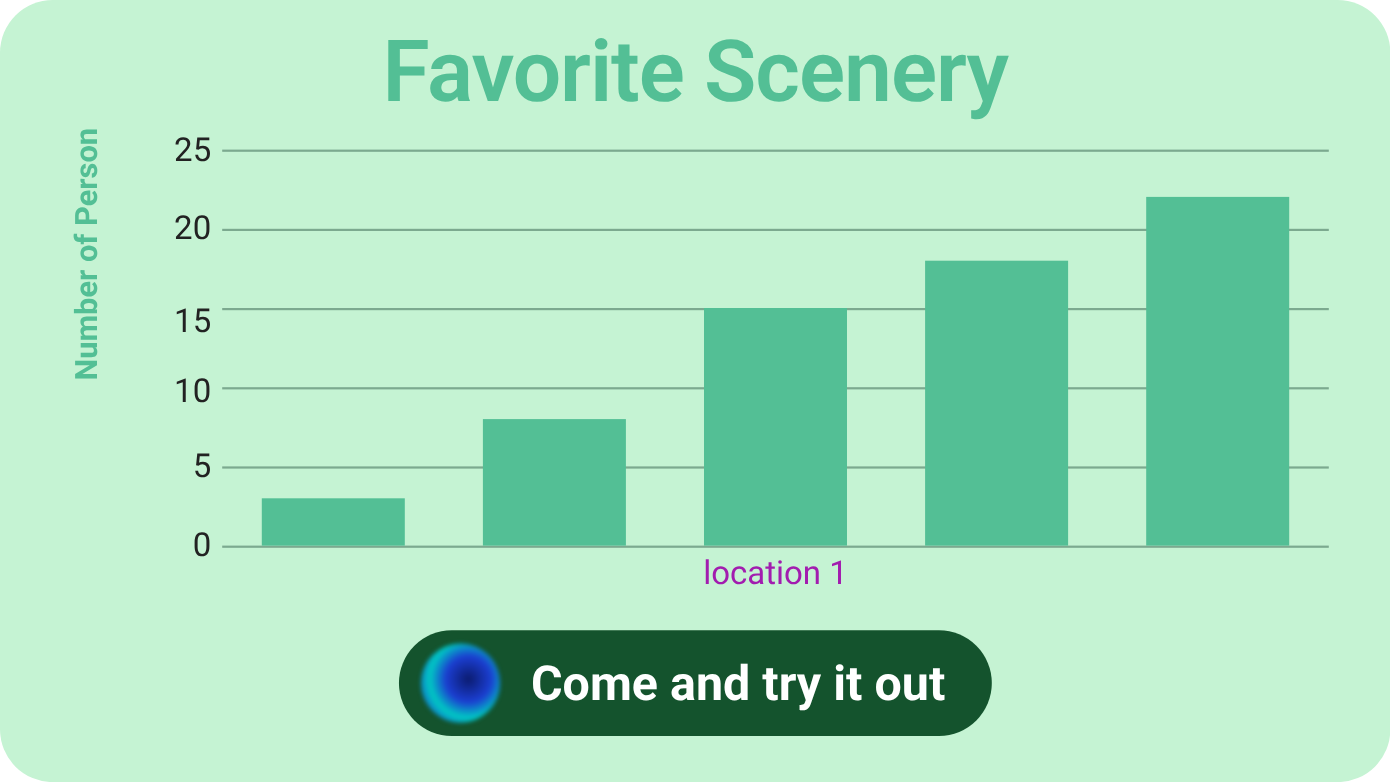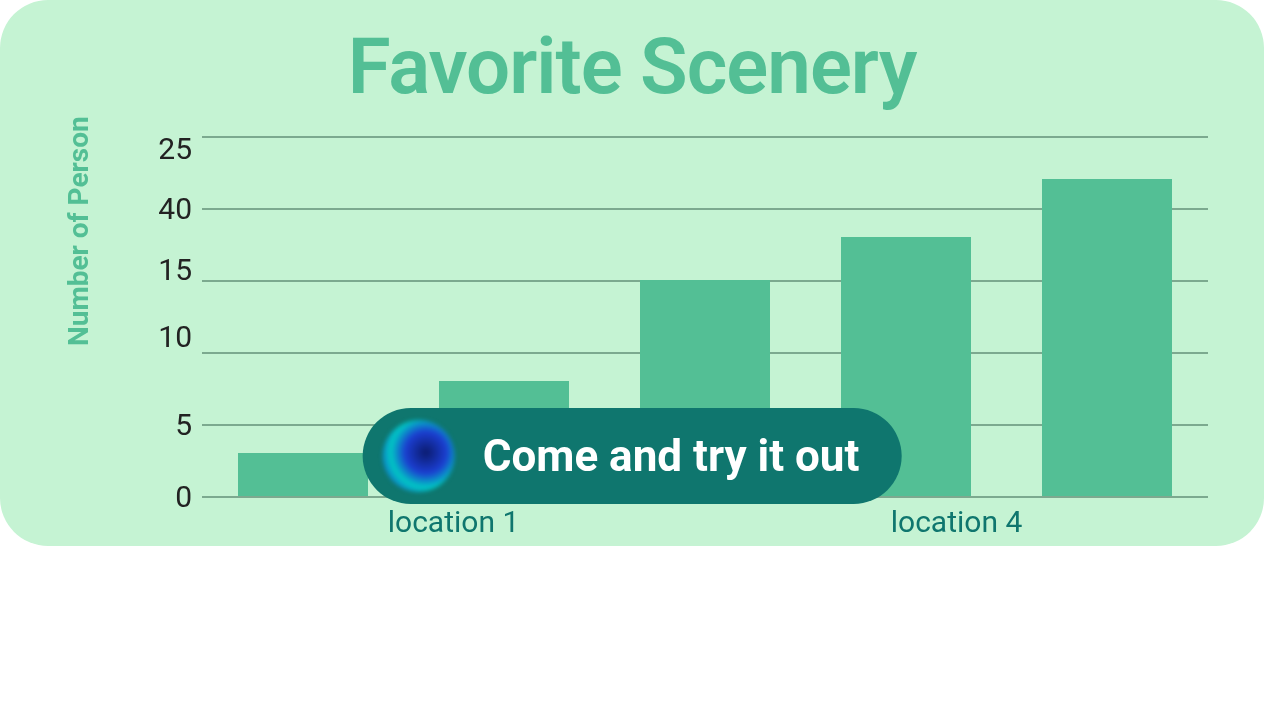--- a/index.html
+++ b/index.html
@@ -7,21 +7,21 @@
     padding: 0;
     width: 1264px;
     height: 711px;
     font-family: -apple-system, BlinkMacSystemFont, "Segoe UI", Roboto, "Helvetica Neue", Arial, sans-serif;
     background: #fff;
   }
   .card {
     box-sizing: border-box;
     position: relative;
     width: 1264px;
-    height: 546px;
+    height: 711px;
     background: #c5f3d3;
     border-radius: 48px;
     overflow: hidden;
   }
   .title {
     text-align: center;
     color: #53bf95;
     font-weight: 600;
     font-size: 78px;
     margin: 0;
@@ -92,32 +92,32 @@
     background: #53bf95;
   }
   .xlabels {
     position: absolute;
     left: 90px;
     right: 0;
     top: 368px;
     display: flex;
     justify-content: space-around;
     font-size: 30px;
-    color: #0f766e;
+    color: #a21caf;
   }
   .xlabels span {
     width: 160px;
     text-align: center;
   }
   .cta {
     position: absolute;
     left: 50%;
     transform: translateX(-50%);
     bottom: 42px;
-    background: #0f766e;
+    background: #14532d;
     color: #fff;
     border-radius: 56px;
     height: 96px;
     display: flex;
     align-items: center;
     padding: 0 42px 0 20px;
     gap: 28px;
   }
   .cta-icon {
     width: 72px;
@@ -138,24 +138,24 @@
 
 <div class="card">
   <h1 class="title">Favorite Scenery</h1>
 
   <div class="chart-wrap">
     <div class="ylabel">Number of Person</div>
 
     <div class="y-ticks" id="yTicks">
         <div class="y-tick" style="top: 360px;">0</div>
         <div class="y-tick" style="top: 288px;">5</div>
-        <div class="y-tick" style="top: 200px;">10</div>
-        <div class="y-tick" style="top: 133px;">15</div>
-        <div class="y-tick" style="top: 72px;">40</div>
-        <div class="y-tick" style="top: 12px;">25</div>
+        <div class="y-tick" style="top: 220px;">10</div>
+        <div class="y-tick" style="top: 156px;">15</div>
+        <div class="y-tick" style="top: 72px;">20</div>
+        <div class="y-tick" style="top: 1px;">25</div>
       </div>
 
     <div class="plot">
       <div id="gridlines">
           <div class="gridline" style="top: 360px;"></div>
           <div class="gridline" style="top: 288px;"></div>
           <div class="gridline" style="top: 216px;"></div>
           <div class="gridline" style="top: 144px;"></div>
           <div class="gridline" style="top: 72px;"></div>
           <div class="gridline" style="top: 0px;"></div>
@@ -164,21 +164,20 @@
           <div class="bar" style="height: 43.2px;"></div>
           <div class="bar" style="height: 115.2px;"></div>
           <div class="bar" style="height: 216px;"></div>
           <div class="bar" style="height: 259.2px;"></div>
           <div class="bar" style="height: 316.8px;"></div>
         </div>
     </div>
 
     <div class="xlabels" id="xlabels">
         <span>location 1</span>
-        <span>location 4</span>
       </div>
   </div>
 
   <div class="cta">
     <div class="cta-icon"></div>
     <span class="cta-text">Come and try it out</span>
   </div>
 </div>
 
 </body></html>

